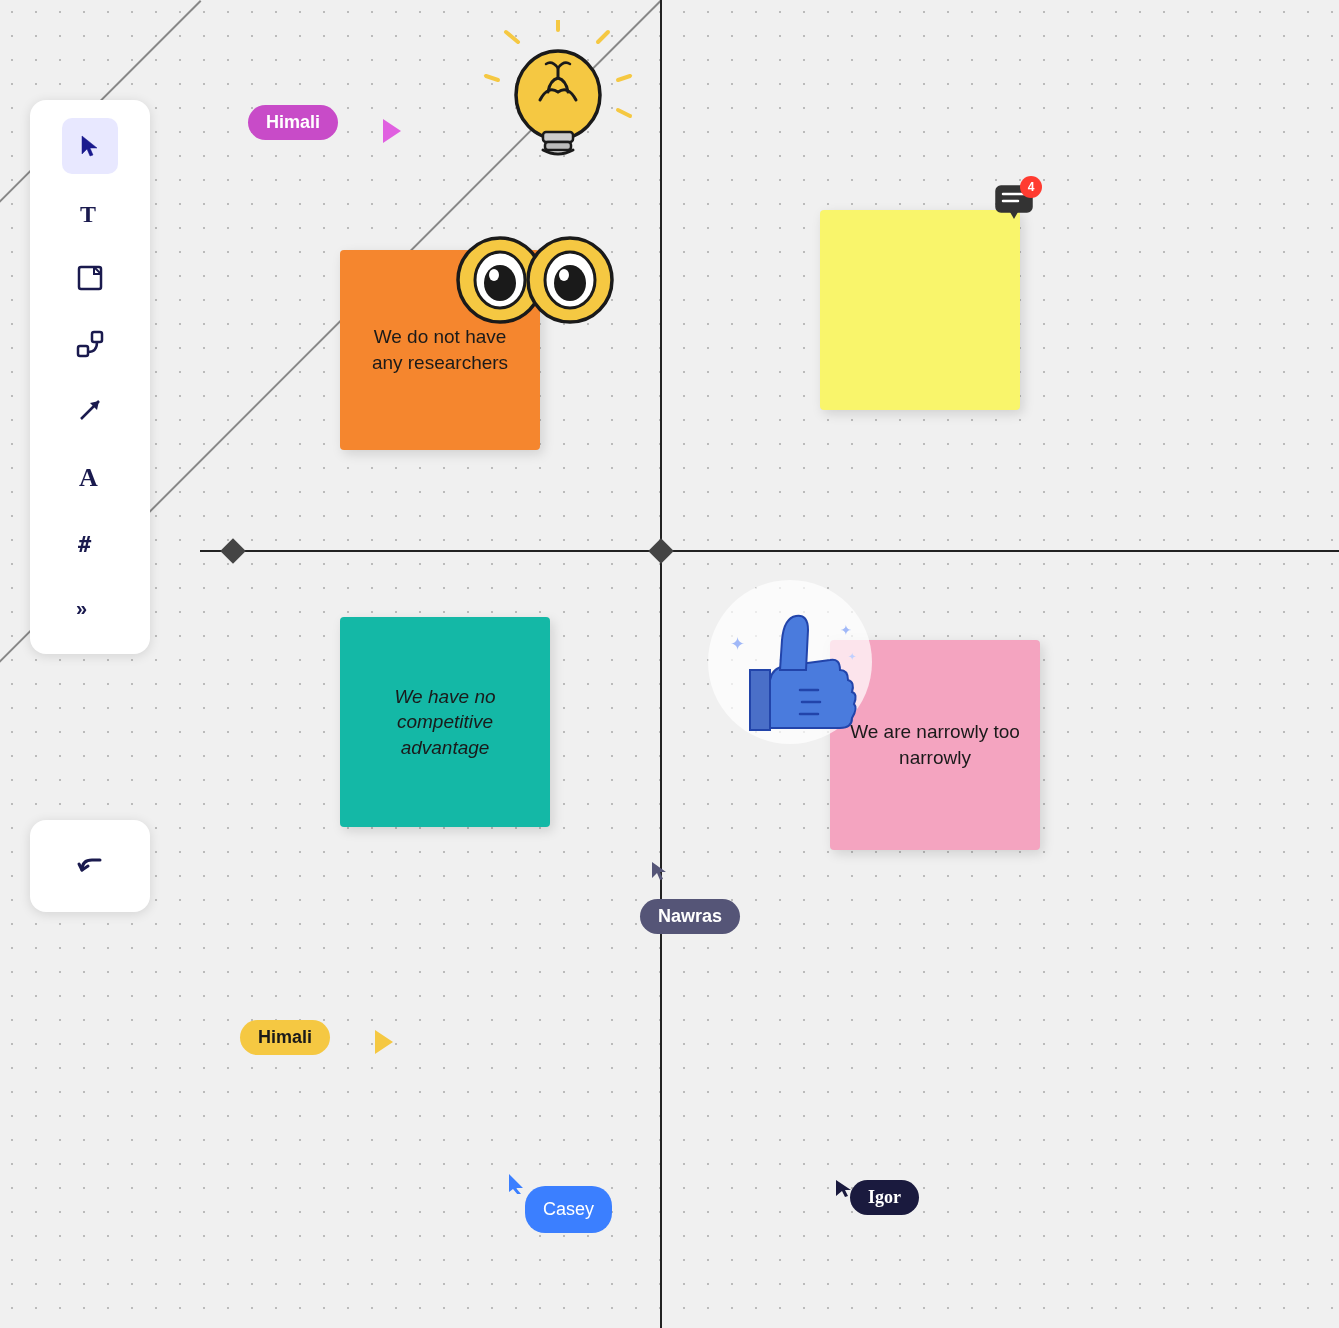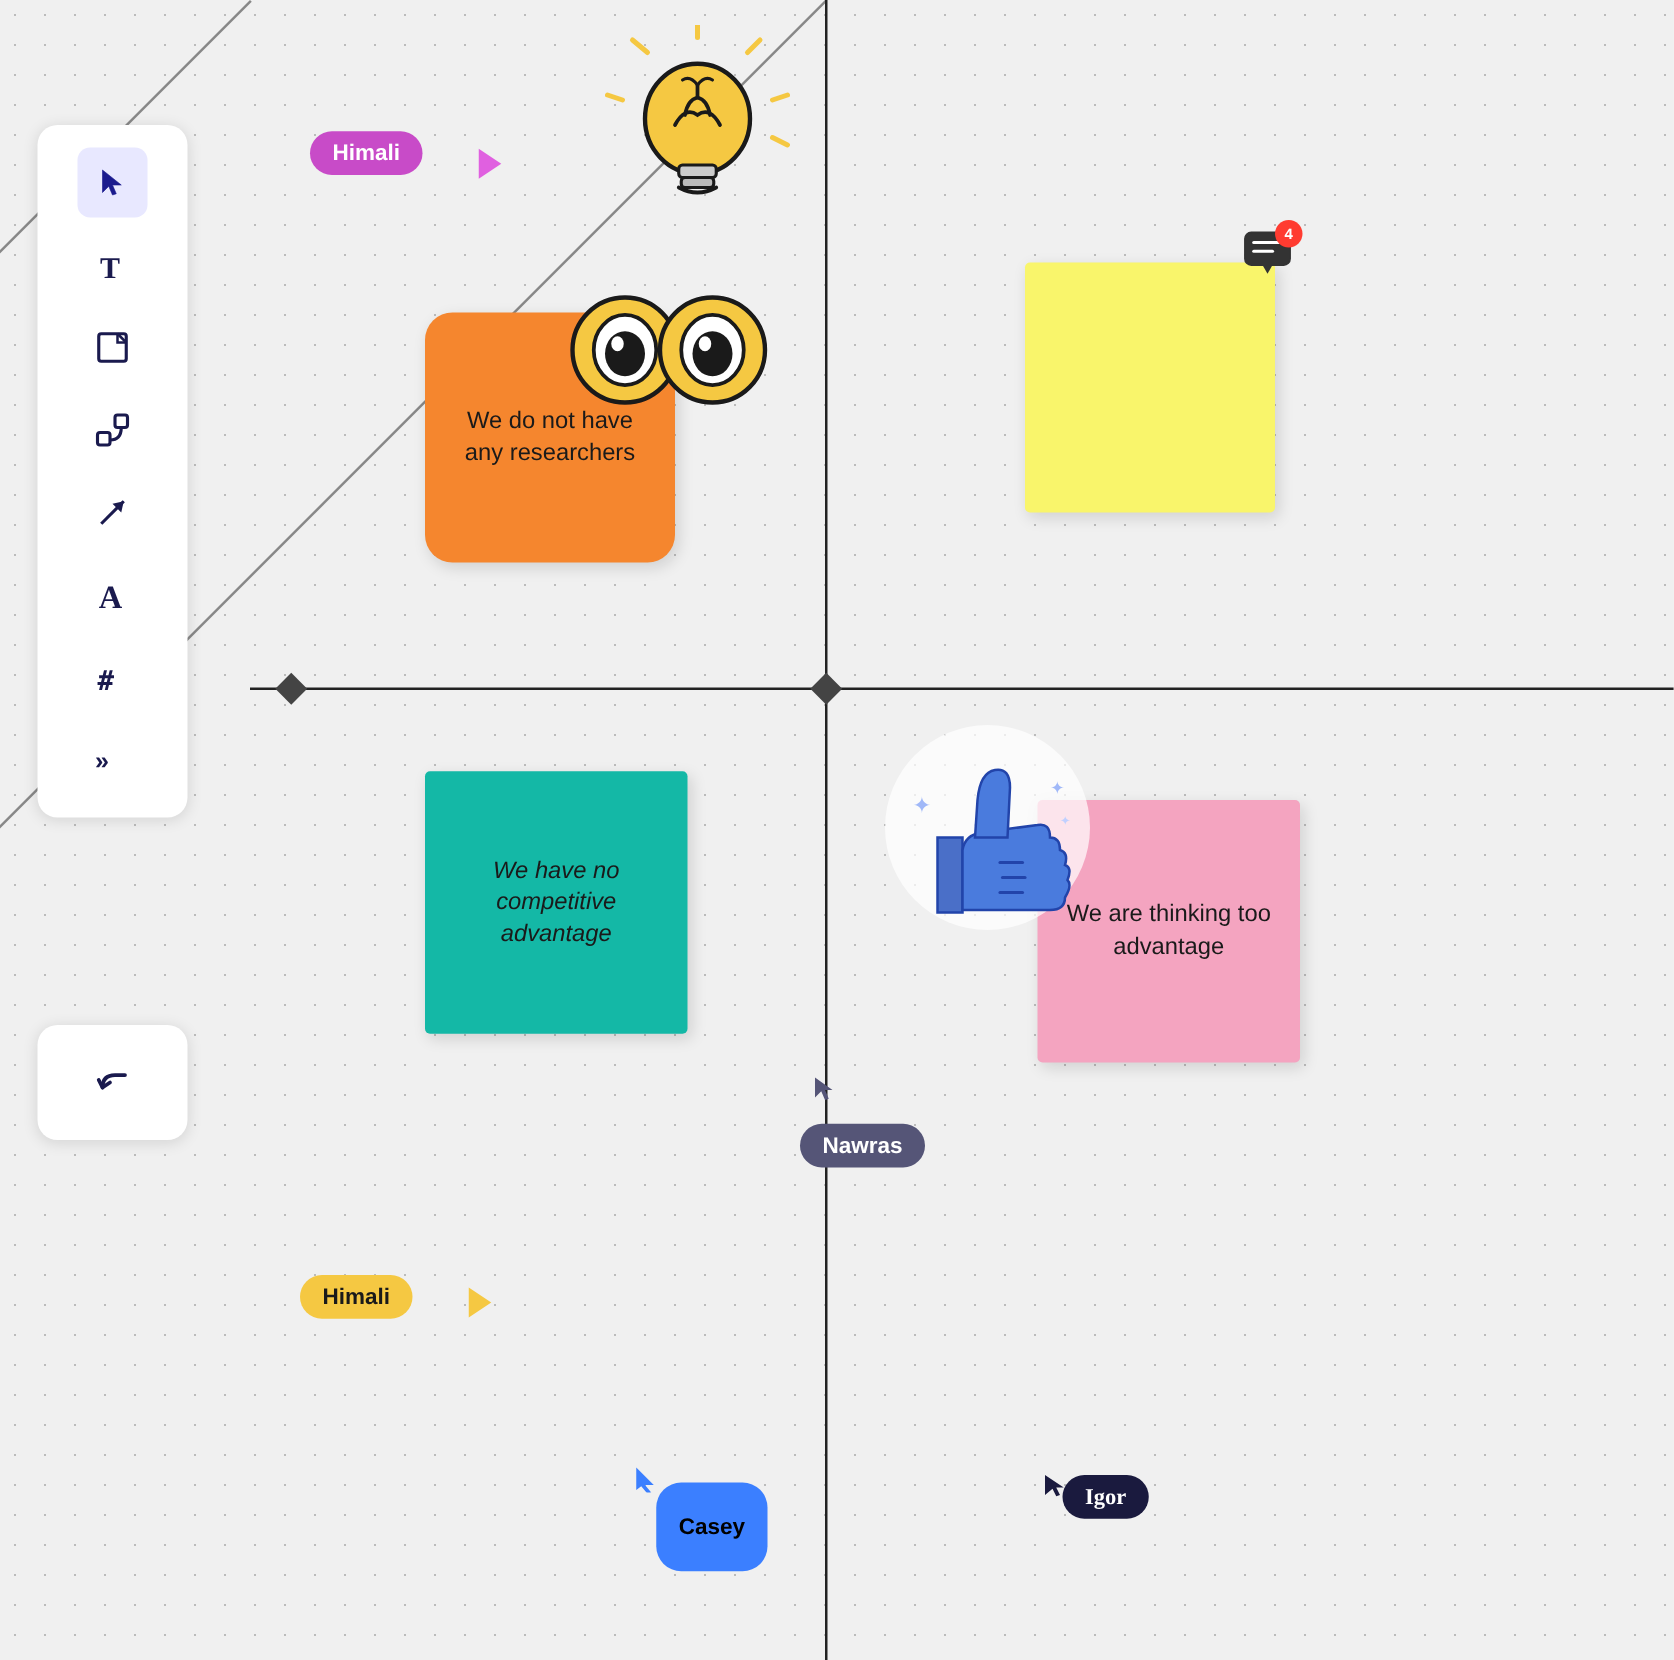--- a/index.html
+++ b/index.html
@@ -212,21 +212,21 @@
 
 <div id="toolbar2">
   <div class="tool-item" title="Undo">
     <svg width="32" height="32" viewBox="0 0 32 32" fill="none">
       <path d="M8 20 Q8 10 18 10 L26 10" stroke="#1a1a4e" stroke-width="3" fill="none" stroke-linecap="round"></path>
       <path d="M5 14 L8 20 L14 16" stroke="#1a1a4e" stroke-width="3" fill="none" stroke-linecap="round" stroke-linejoin="round"></path>
     </svg>
   </div>
 </div>
 
-<div class="sticky" style="background:#f5862e; top:250px; left:340px; width:200px; height:200px; color:#1a1a1a; font-size:19px;border-radius:22px;">
+<div class="sticky" style="background:#f5862e; top:250px; left:340px; width:200px; height:200px; color:#1a1a1a; font-size:19px;">
   <span>We do not have any researchers</span>
 </div>
 
 <div class="sticky" style="background:#f9f56b; top:210px; left:820px; width:200px; height:200px; color:#1a1a1a; font-size:19px; position:absolute;">
 
   <div style="position:absolute; top:-26px; right:-14px; z-index:15;">
     <svg width="40" height="36" viewBox="0 0 40 36" fill="none">
       <rect x="2" y="2" width="36" height="26" rx="5" fill="#333" stroke="#333" stroke-width="1.5"></rect>
       <line x1="9" y1="10" x2="31" y2="10" stroke="white" stroke-width="2.5" stroke-linecap="round"></line>
       <line x1="9" y1="17" x2="24" y2="17" stroke="white" stroke-width="2.5" stroke-linecap="round"></line>
@@ -234,21 +234,21 @@
     </svg>
     <div style="position:absolute; top:-8px; right:-8px; background:#ff3b30; color:white; border-radius:50%; width:22px; height:22px; font-size:12px; font-weight:bold; display:flex; align-items:center; justify-content:center;">4</div>
   </div>
 </div>
 
 <div class="sticky" style="background:#14b8a6; top:617px; left:340px; width:210px; height:210px; color:#1a1a1a; font-size:19px;font-style:italic;">
   <span>We have no competitive advantage</span>
 </div>
 
 <div class="sticky" style="background:#f4a4c0; top:640px; left:830px; width:210px; height:210px; color:#1a1a1a; font-size:19px;">
-  <span>We are thinking too advantage</span>
+  <span>We are narrowly too narrowly</span>
 </div>
 
 <div style="position:absolute; top:20px; left:478px; z-index:12; width:160px; height:160px;">
   <svg width="160" height="160" viewBox="0 0 160 160" fill="none">
 
     <line x1="80" y1="10" x2="80" y2="0" stroke="#f5c842" stroke-width="4" stroke-linecap="round"></line>
     <line x1="120" y1="22" x2="130" y2="12" stroke="#f5c842" stroke-width="4" stroke-linecap="round"></line>
     <line x1="140" y1="60" x2="152" y2="56" stroke="#f5c842" stroke-width="4" stroke-linecap="round"></line>
     <line x1="140" y1="90" x2="152" y2="96" stroke="#f5c842" stroke-width="4" stroke-linecap="round"></line>
     <line x1="40" y1="22" x2="28" y2="12" stroke="#f5c842" stroke-width="4" stroke-linecap="round"></line>
@@ -321,21 +321,21 @@
   <div style="width:0; height:0; border-top:12px solid transparent; border-bottom:12px solid transparent; border-left:18px solid #f5c842; position:absolute; left:135px; top:10px;"></div>
 </div>
 
 <div style="position:absolute; top:1186px; left:525px; z-index:20; display:flex; align-items:center; gap:6px;">
 
   <div style="position:absolute; left:-18px; top:-14px;">
     <svg width="22" height="22" viewBox="0 0 22 22">
       <path d="M2 20 L2 2 L16 16 L9 16 L14 22 L11 23 L6 17 Z" fill="#3b7fff"></path>
     </svg>
   </div>
-  <div style="background:#3b7fff; color:#000000; border-radius:20px; padding:25px 18px; font-size:18px; font-weight:700;">
+  <div style="background:#3b7fff; color:#ffffff; border-radius:20px; padding:13px 18px; font-size:18px; font-weight:400;">
     <span>Casey</span>
   </div>
 </div>
 
 <div style="position:absolute; top:880px; left:640px; z-index:20;">
 
   <div style="position:absolute; left:10px; top:-20px;">
     <svg width="18" height="22" viewBox="0 0 18 22">
       <path d="M2 2 L2 18 L7 13 L10 20 L13 19 L10 12 L16 12 Z" fill="#555577"></path>
     </svg>

